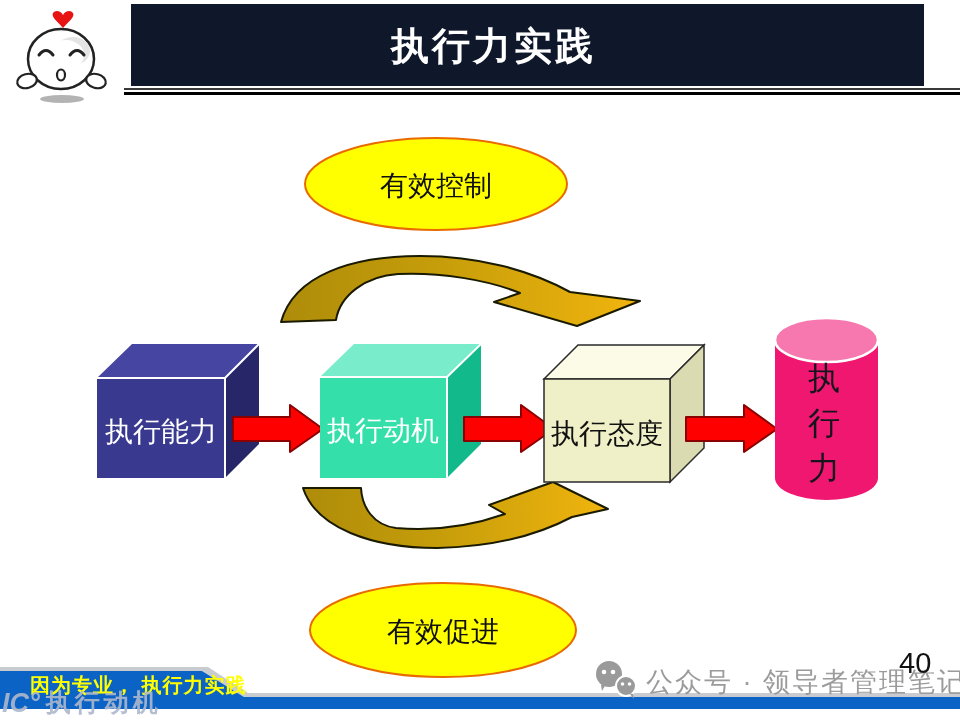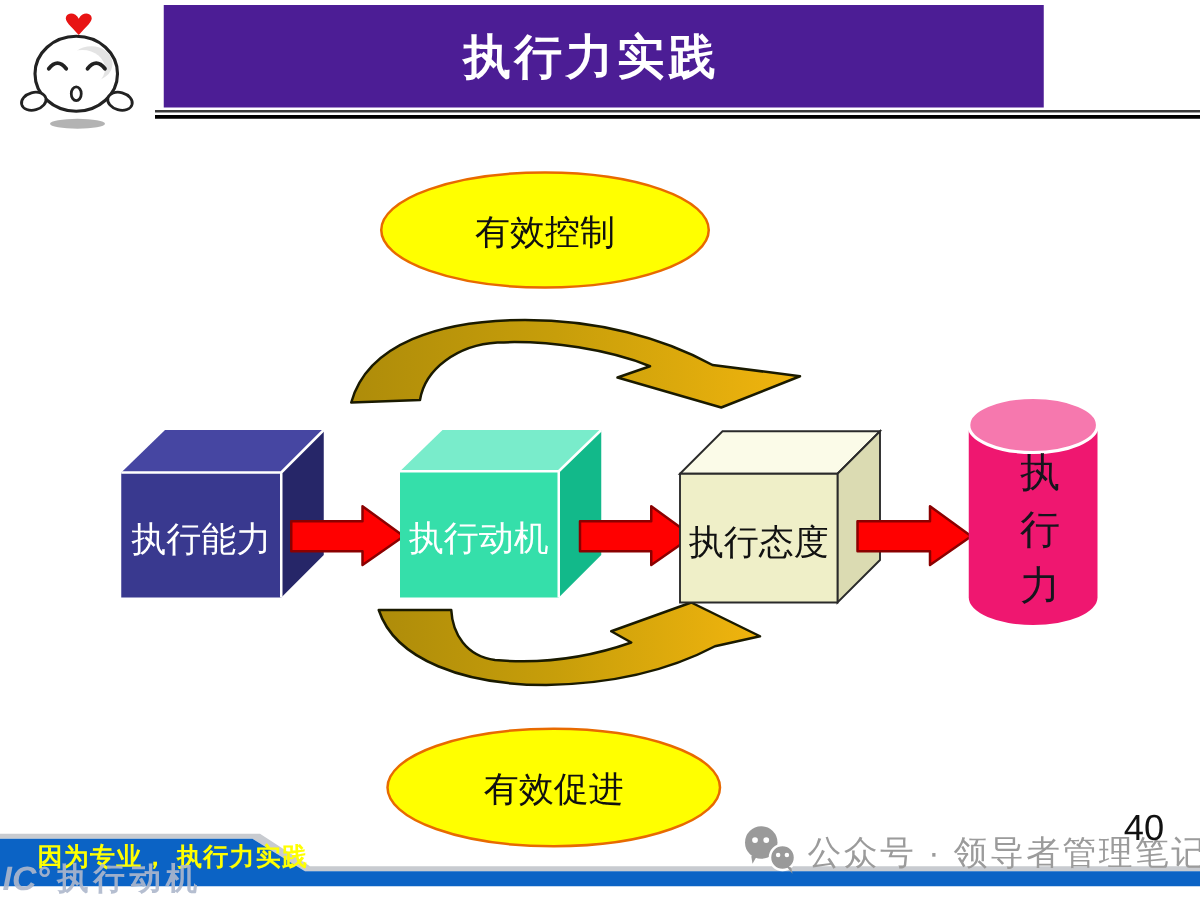--- a/index.html
+++ b/index.html
@@ -1,28 +1,28 @@
 <!DOCTYPE html>
 <html><head>
 <meta charset="utf-8">
 <style>
   html,body{margin:0;padding:0;background:#fff;}
   body{width:960px;height:720px;font-family:"Liberation Sans","DejaVu Sans",sans-serif;}
   .slide{position:relative;width:960px;height:720px;background:#ffffff;overflow:hidden;}
   .abs{position:absolute;}
   
-  .title-bar{left:131px;top:4px;width:656px;height:82px;background:#4c1d95;padding-left:48px;}
+  .title-bar{left:131px;top:4px;width:793px;height:82px;background:#0f172a;}
   .title-text{display:block;width:100%;height:82px;line-height:85px;text-align:center;
               padding-right:68px;box-sizing:border-box;color:#ffffff;font-size:38px;
               font-weight:bold;letter-spacing:3px;}
   .rule1{left:124px;top:88px;width:836px;height:2px;background:#3a3a3a;}
   .rule2{left:124px;top:92px;width:836px;height:3px;background:#000000;}
   
   .cyl-label{left:808px;top:356px;width:40px;font-size:32px;line-height:45px;color:#15151c;
-             text-align:right;word-break:break-all;font-weight:normal;}
+             text-align:left;word-break:break-all;font-weight:normal;}
   
   .slogan{left:30px;top:672px;font-size:20px;font-weight:bold;color:#FFFF00;letter-spacing:1px;white-space:nowrap;}
   .watermark{left:2px;top:686px;display:flex;align-items:flex-end;color:#aeb8cc;opacity:.9;white-space:nowrap;}
   .watermark .wm-logo{font-size:27px;font-style:italic;font-weight:bold;margin-right:6px;}
   .watermark .wm-text{font-size:25px;font-weight:bold;letter-spacing:4px;}
   .wechat-line{left:646px;top:664px;font-size:27px;color:#9b9b9b;letter-spacing:2px;white-space:nowrap;}
   .page-num{left:899px;top:647px;font-size:29px;color:#111111;font-weight:normal;}
   svg text{font-family:"Liberation Sans","DejaVu Sans",sans-serif;}
 </style>
 </head>

